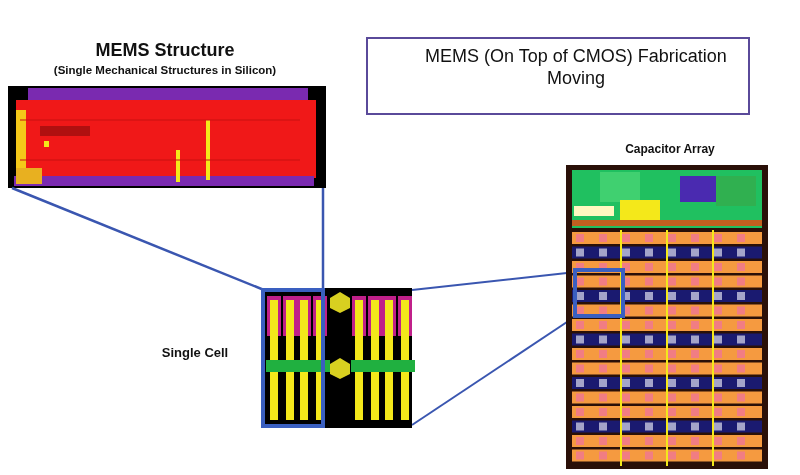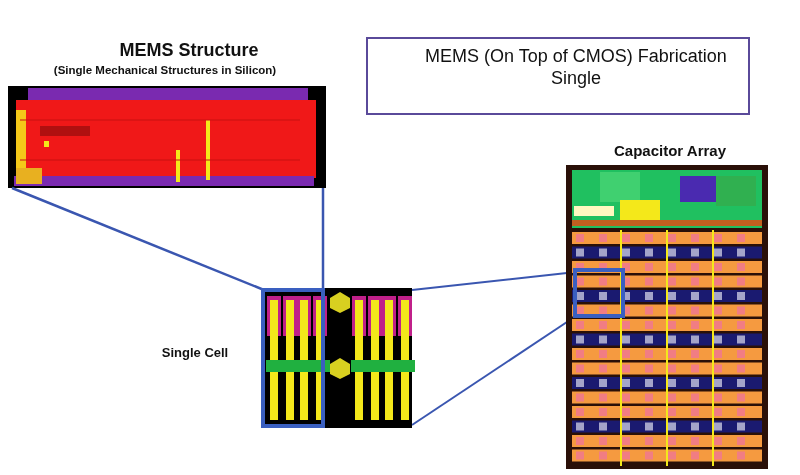--- a/index.html
+++ b/index.html
@@ -1,36 +1,36 @@
 <!DOCTYPE html>
 <html><head>
 <meta charset="utf-8">
 <style>
   html,body{margin:0;padding:0;background:#fff;}
   #stage{position:relative;width:800px;height:475px;overflow:hidden;background:#fff;font-family:"Liberation Sans",sans-serif;color:#111;}
   .lbl{position:absolute;font-weight:bold;text-align:center;white-space:nowrap;}
-  #mems-title{left:0;width:330px;top:40px;font-size:18px;margin-left:24px;}
+  #mems-title{left:0;width:330px;top:40px;font-size:18px;}
   #mems-sub{left:0;width:330px;top:64px;font-size:11.5px;}
   #process-box{position:absolute;left:366px;top:37px;width:384px;height:78px;border:2px solid #5a4a9a;box-sizing:border-box;}
   #process-text{position:absolute;left:0;right:0;top:6px;text-align:center;font-size:18px;line-height:22px;font-weight:normal;padding-left:36px;}
-  #cap-title{left:570px;width:200px;top:142px;font-size:15px;}
+  #cap-title{left:570px;width:200px;top:142px;font-size:12px;}
   #cell-title{left:130px;width:130px;top:345px;font-size:13px;}
   svg{position:absolute;left:0;top:0;}
 </style>
 </head>
 <body>
 
 <div id="stage">
   <div class="lbl" id="mems-title">MEMS Structure</div>
   <div class="lbl" id="mems-sub">(Single Mechanical Structures in Silicon)</div>
 
   <div id="process-box">
     <div id="process-text">
       <div>MEMS (On Top of CMOS) Fabrication</div>
-      <div>Single</div>
+      <div>Moving</div>
     </div>
   </div>
 
   <div class="lbl" id="cap-title">Capacitor Array</div>
   <div class="lbl" id="cell-title">Single Cell</div>
 
   <svg width="800" height="475">
 
     <g>
       <rect x="8" y="86" width="318" height="102" fill="#000"></rect>

